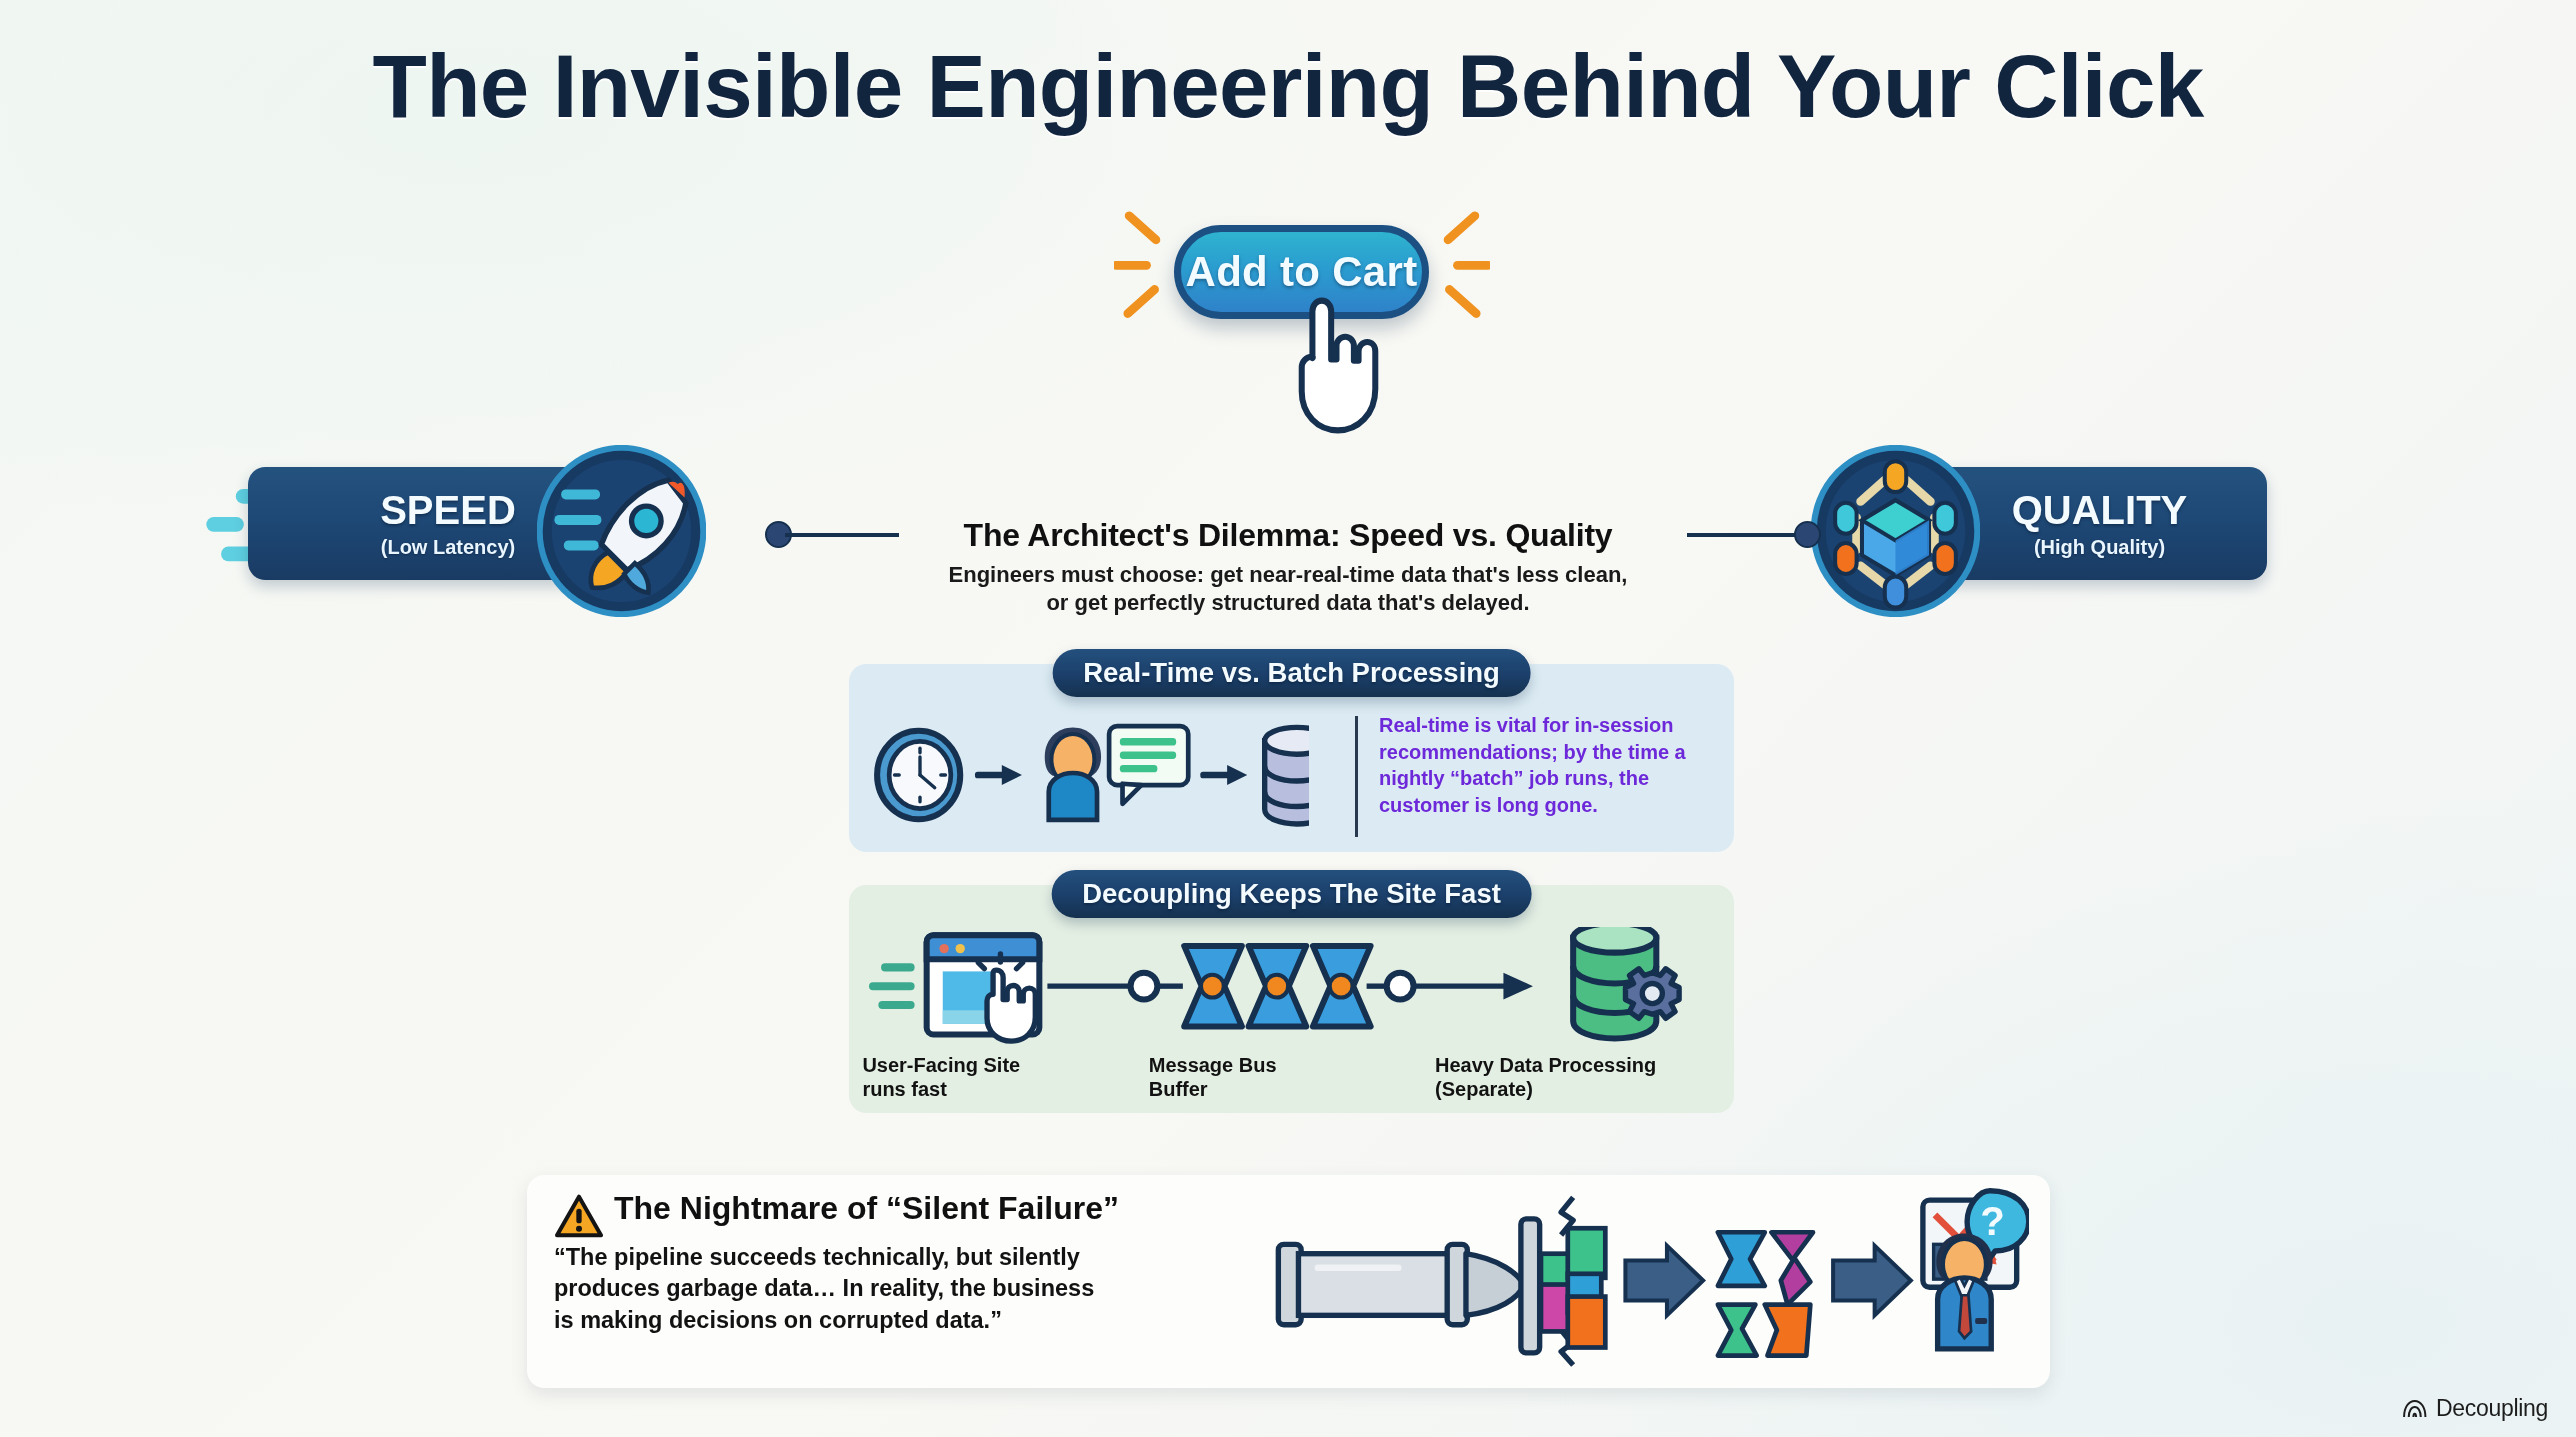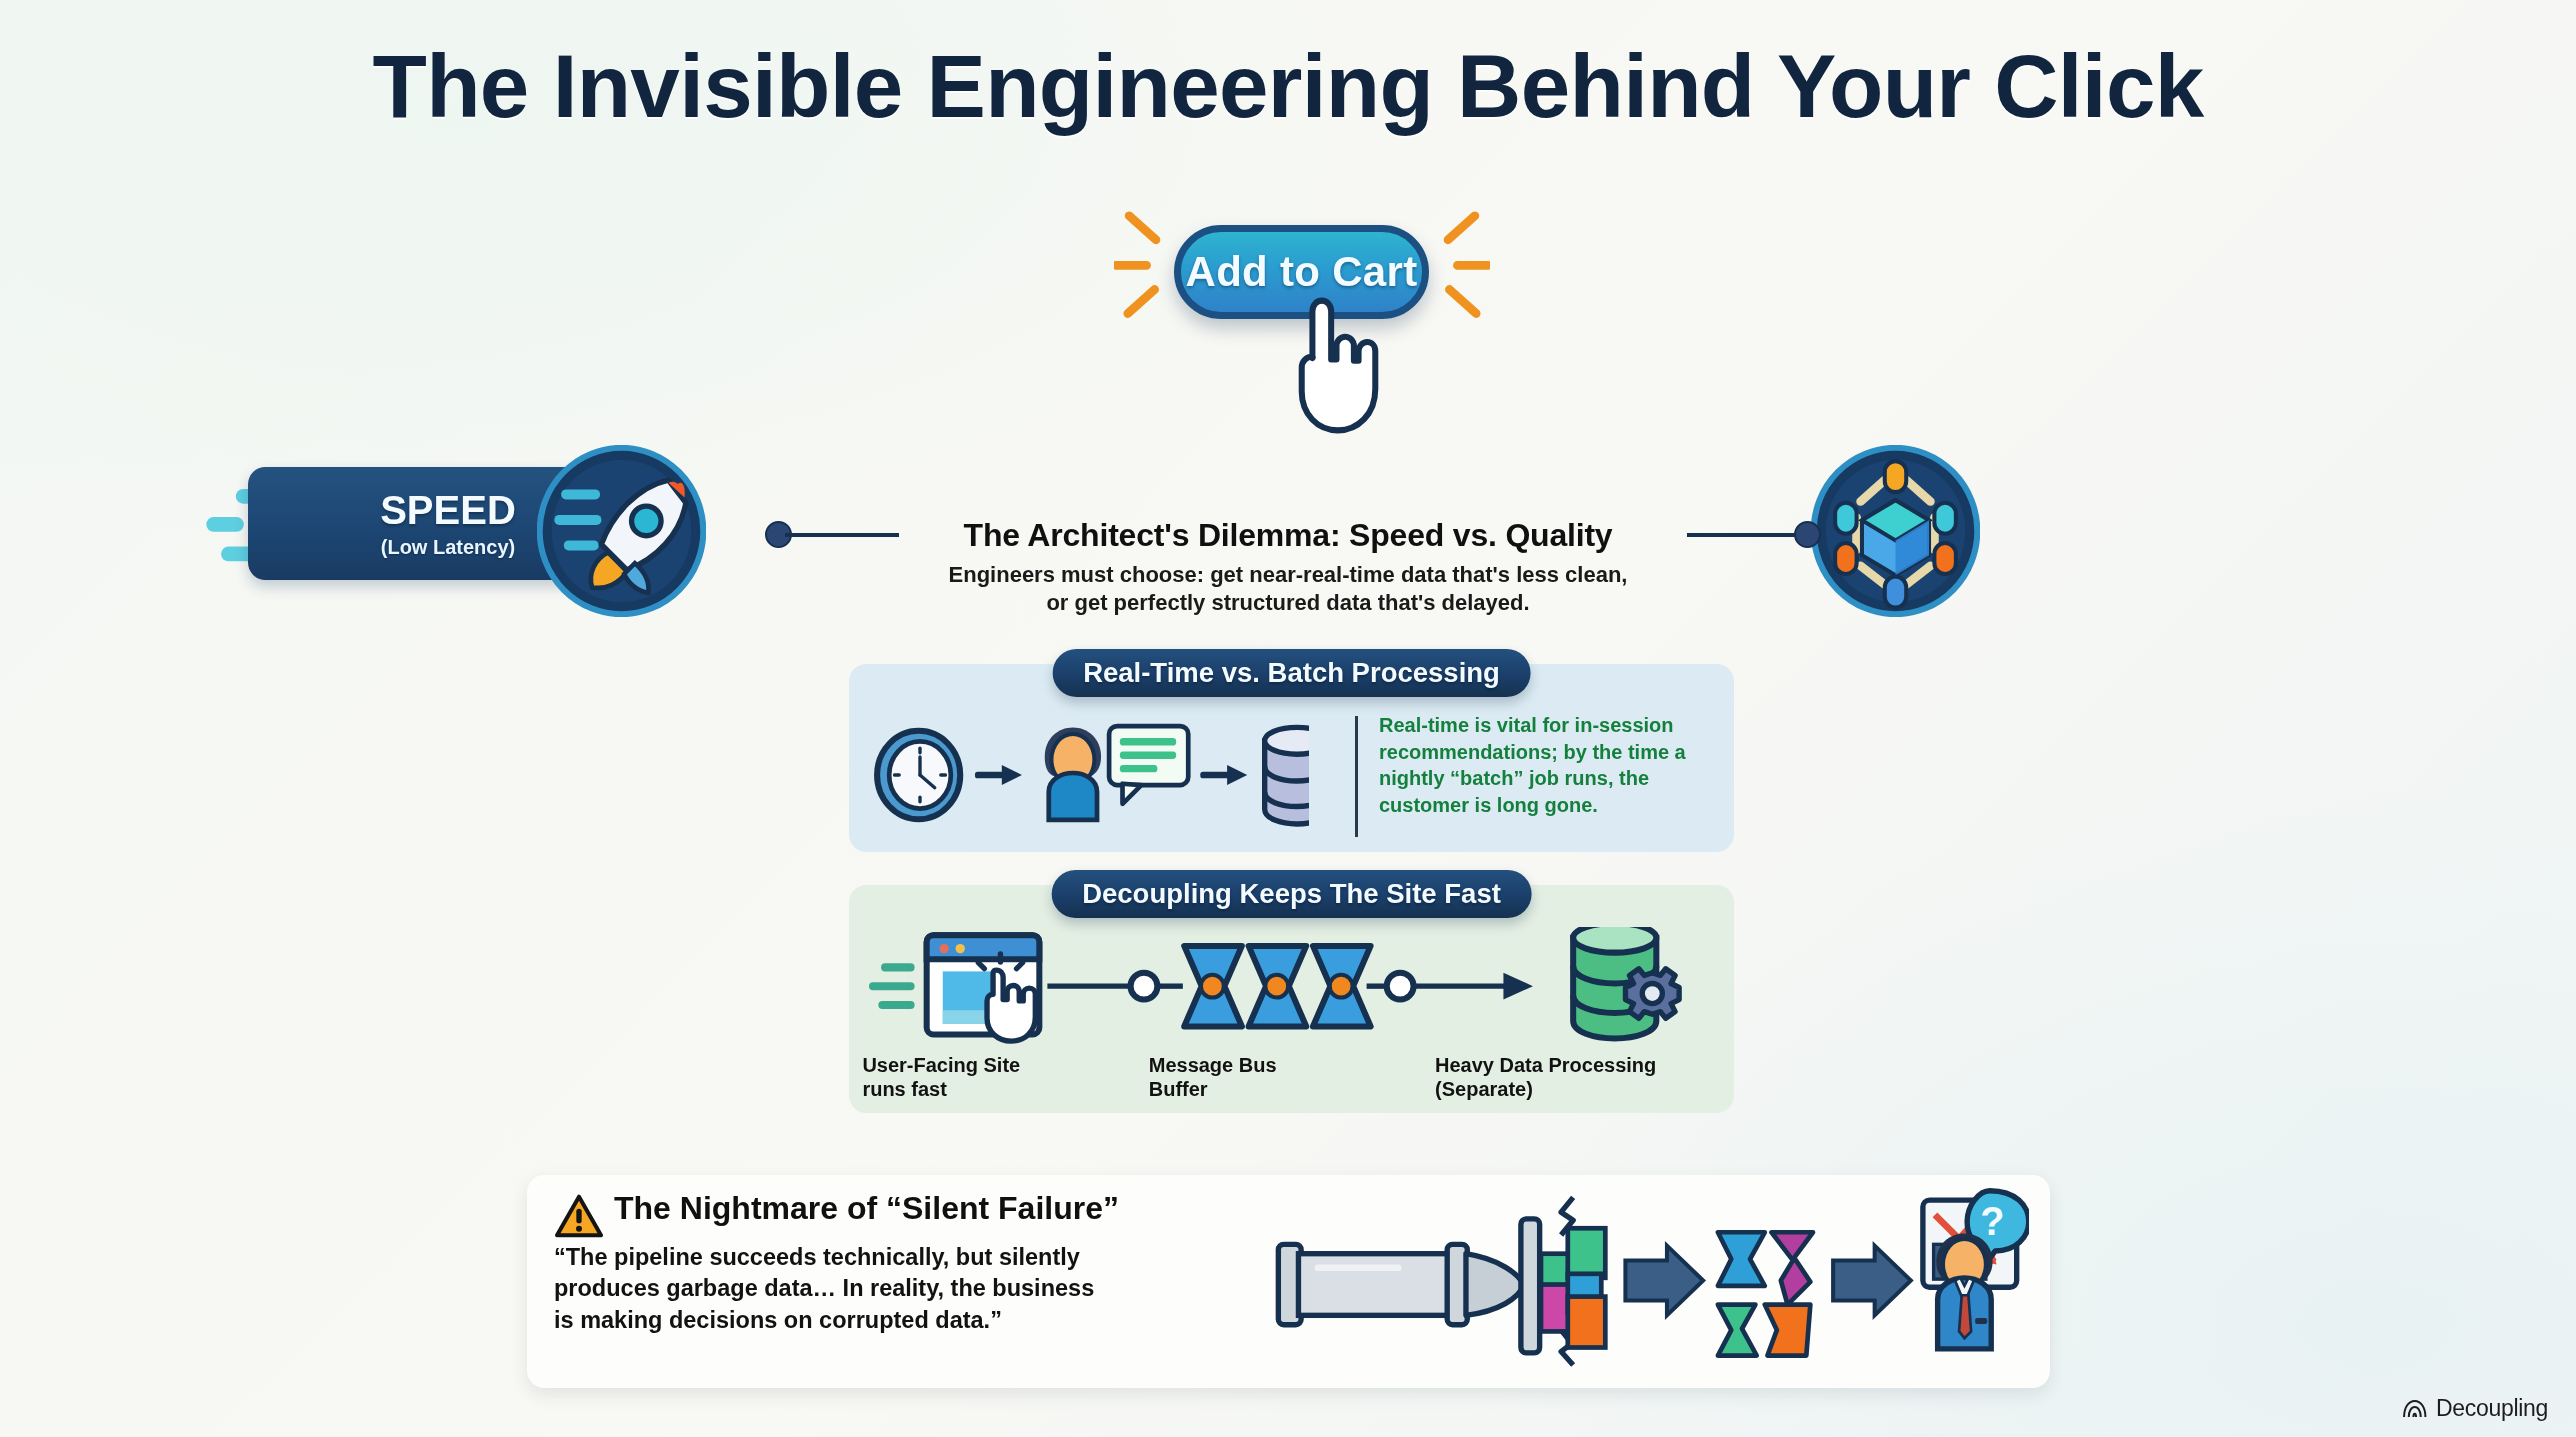--- a/index.html
+++ b/index.html
@@ -81,21 +81,21 @@
     background:linear-gradient(180deg,#24507e 0%,#1b3f6a 55%,#15314f 100%);
     border-radius:29.5px;padding:8px 31px;
     box-shadow:0 6px 12px rgba(20,50,85,.25);
     white-space:nowrap;
   }
   .panel .pill span{font-size:27.5px;font-weight:bold;color:#f4fbff;text-shadow:0 2px 2.7px rgba(8,30,55,.55);}
 
   #panel-rt{left:849px;top:664px;width:885px;height:188px;background:#dcebf3;}
   #panel-rt .icons{position:absolute;left:23.5px;top:54px;width:436px;height:114px;}
   #panel-rt .divider{position:absolute;left:506px;top:52px;width:3.4px;height:121px;background:#2a3a4e;}
-  #panel-rt .body{position:absolute;left:530px;top:48px;width:349px;font-size:20px;font-weight:bold;color:#15803d;line-height:1.33;}
+  #panel-rt .body{position:absolute;left:530px;top:48px;width:349px;font-size:20px;font-weight:bold;color:#6d28d9;line-height:1.33;}
 
   #panel-dc{left:849px;top:885px;width:885px;height:228px;background:#e4efe3;}
   #panel-dc .flow{position:absolute;left:20px;top:42px;width:845px;height:121px;}
   #panel-dc .lbls{position:absolute;left:13.4px;top:168px;width:859px;display:flex;}
   #panel-dc .lbls div{flex:1;text-align:left;font-size:20px;font-weight:bold;color:#121212;line-height:1.2;}
 
   
   #card-sf{
     position:absolute;left:527px;top:1175px;width:1523px;height:213px;
     background:#fdfdfb;border-radius:17.4px;
@@ -162,20 +162,24 @@
       </g>
       <path d="M196 52 C150 62 112 104 96 148 L134 186 C178 170 214 132 222 86 Z" fill="#f2f6fb" stroke="#16304f" stroke-width="8" stroke-linejoin="round"></path>
       <path d="M210 58 C216 52 222 60 220 78 L196 56 C205 52 210 58 210 58Z" fill="#f05a2b"></path>
       <circle cx="163" cy="113" r="22" fill="#2bb6d4" stroke="#16304f" stroke-width="8"></circle>
       <path d="M106 160 C86 170 76 192 82 212 C102 216 124 206 134 188 Z" fill="#f5a623" stroke="#16304f" stroke-width="7"></path>
       <path d="M146 176 C160 188 168 204 166 220 C150 218 136 206 130 192 Z" fill="#4fa9dc" stroke="#16304f" stroke-width="7"></path>
     </svg>
   </div>
 
   <div class="badge right">
+    <div class="ribbon">
+      <div class="big">QUALITY</div>
+      <div class="small">(High Quality)</div>
+    </div>
     <svg class="emblem" viewBox="0 0 252 256">
       <ellipse cx="126" cy="128" rx="122" ry="124" fill="#173a63" stroke="#2e8fc4" stroke-width="9"></ellipse>
       <ellipse cx="126" cy="128" rx="104" ry="106" fill="#1b4372"></ellipse>
       <g stroke="#e6d8a8" stroke-width="13" stroke-linecap="round">
         <line x1="74" y1="84" x2="110" y2="52"></line>
           <line x1="142" y1="52" x2="178" y2="84"></line>
         <line x1="68" y1="108" x2="68" y2="156"></line>
           <line x1="184" y1="108" x2="184" y2="156"></line>
         <line x1="74" y1="180" x2="110" y2="208"></line>
           <line x1="142" y1="208" x2="178" y2="180"></line>

